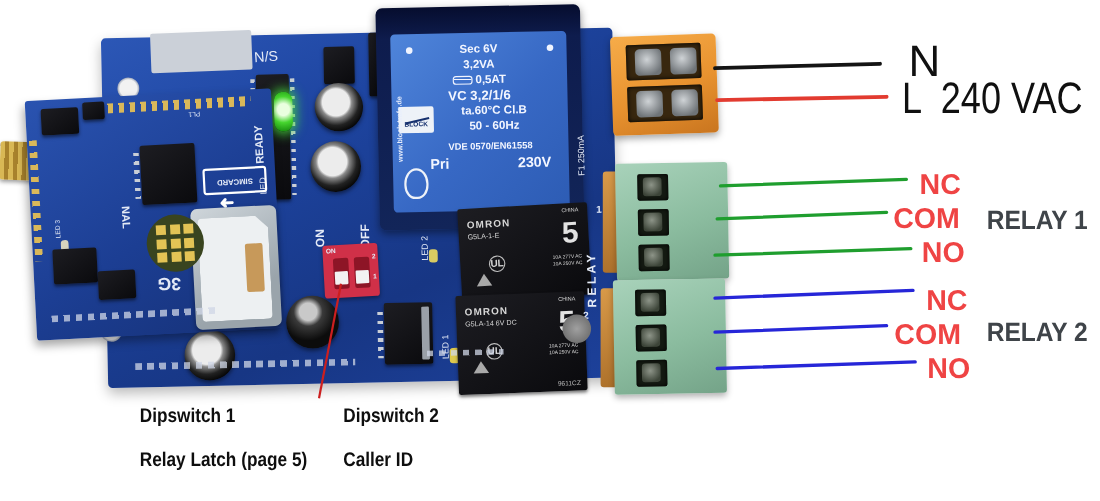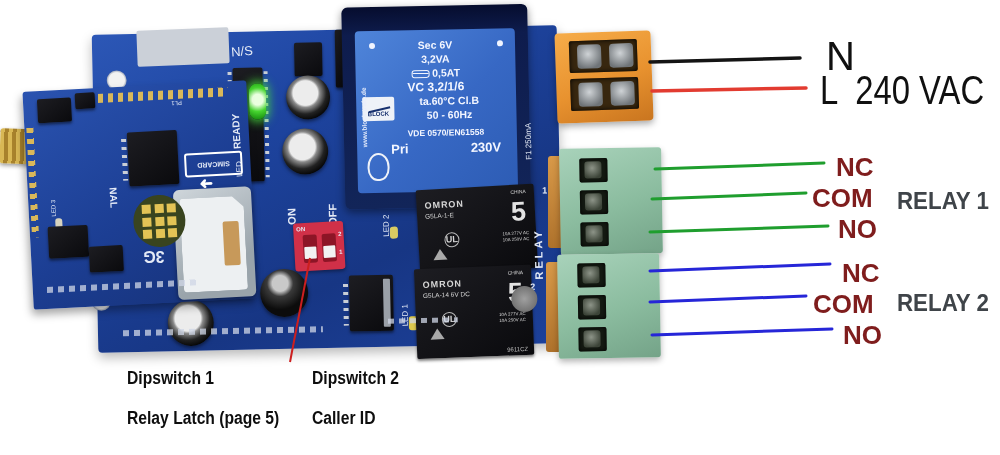--- a/index.html
+++ b/index.html
@@ -43,21 +43,21 @@
   .relay .digit{position:absolute;right:9px;top:12px;font-size:27px;font-weight:bold;color:#e2e2e2;}
   .relay .origin{position:absolute;right:8px;top:4px;font-size:5px;}
   .relay .rating{position:absolute;right:7px;top:46px;font-size:4.5px;line-height:6px;text-align:right;}
   .relay .cert{position:absolute;left:26px;top:44px;font-size:9px;border:1px solid #bbb;border-radius:50%;width:13px;height:13px;line-height:13px;text-align:center;font-weight:bold;}
   .relay .tri{position:absolute;left:14px;top:60px;width:0;height:0;border-left:7px solid transparent;border-right:7px solid transparent;border-bottom:11px solid #a9a9a9;}
   
   .tblock-green{border-radius:3px;background:linear-gradient(160deg,#a8d2ba 0%,#8bbc9f 55%,#74a388 100%);box-shadow:0 3px 6px rgba(0,0,0,.3);}
   .ghole{position:absolute;left:20px;width:28px;height:24px;background:#141a12;border-radius:2px;box-shadow:inset 0 0 4px #000;}
   .ghole .screw{position:absolute;left:5px;top:3px;width:17px;height:17px;border-radius:3px;background:radial-gradient(circle at 45% 40%,#8d9488,#3c4438 75%);}
   .label-big{font-size:40px;color:#101010;white-space:pre;}
-  .label-term{font-size:26px;font-weight:bold;color:#7f1d1d;}
+  .label-term{font-size:26px;font-weight:bold;color:#ef4444;}
   .label-relay{font-size:24px;font-weight:bold;color:#3f4449;transform:scaleX(.93);transform-origin:left;}
   .label-cap{font-size:18px;font-weight:bold;color:#0e0e0e;transform:scaleX(.87);transform-origin:left;white-space:pre;}
 </style>
 </head>
 <body>
 
 <div class="stage">
 
   <div class="abs" style="left:0;top:129px;width:46px;height:35px;transform:rotate(2deg);
               background:repeating-linear-gradient(to right,#d9b855 0 4px,#a8822c 4px 8px);border-radius:3px;box-shadow:0 2px 4px rgba(0,0,0,.4);"></div>

